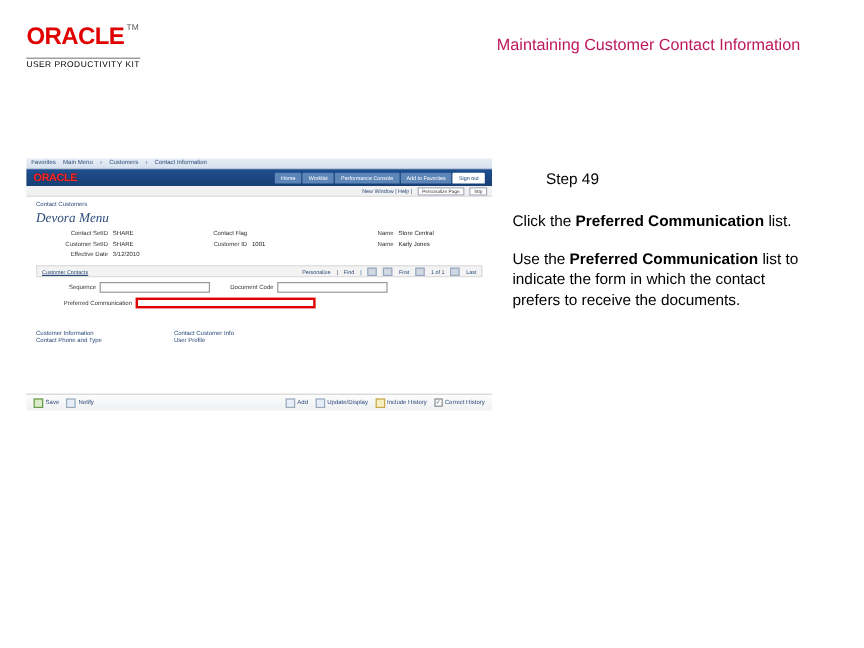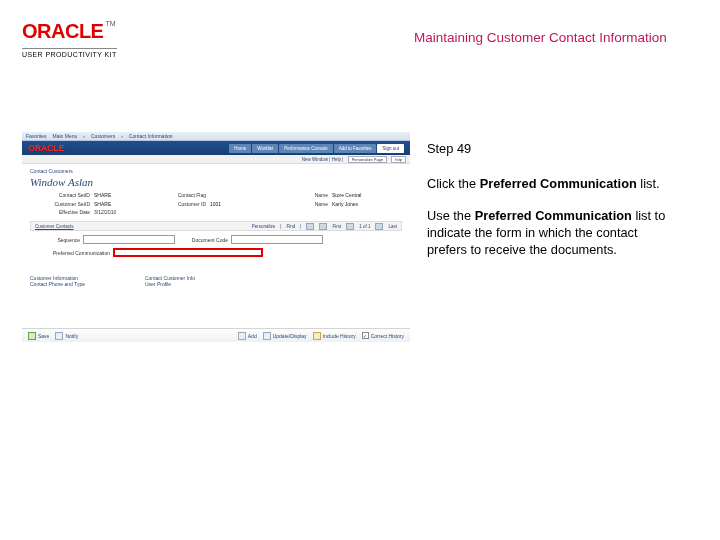--- a/index.html
+++ b/index.html
@@ -8,21 +8,21 @@
 
   
   .logo-area { position: absolute; left: 22px; top: 20px; width: 140px; }
   .oracle-logo { color: #e10000; font-weight: bold; font-size: 20px; letter-spacing: -0.5px; display: inline-block; }
   .tm { color:#555; font-size:7px; vertical-align: top; margin-left:2px;}
   .upk { font-size: 7px; letter-spacing: 0.4px; color: #000; margin-top:1px; border-top:1px solid #888; padding-top:2px; display:inline-block;}
   .title { position: absolute; left: 414px; top: 30px; font-size: 13.5px; color:#be185d; }
 
   
   .instr { position: absolute; left: 427px; top: 140px; width: 250px; font-size: 12.8px; line-height: 1.35; color:#000;}
-  .instr .step { margin-bottom: 18px; }
+  .instr .step { margin-bottom: 18px; margin-left: 28px; }
   .instr p { margin-bottom: 14px; }
 
   
   .shot { position: absolute; left: 22px; top: 132px; width: 388px; height: 210px; font-size: 6px; color:#333; background:#fff; }
   .shot .topstrip { height: 9px; background: linear-gradient(#e8eef6,#d7e1ee); border-bottom:1px solid #b8c5d6; display:flex; align-items:center; padding:0 4px; gap:6px; color:#2a4a7a; font-size:5px;}
   .shot .navbar { height: 14px; background: linear-gradient(#1f4f8f,#173f74); display:flex; align-items:center; justify-content:space-between; padding:0 6px; }
   .shot .navbar .o { color:#ff2a2a; font-weight:bold; font-size:9px; letter-spacing:-0.3px; text-shadow:0 0 1px #400;}
   .shot .navbar .tabs { display:flex; gap:1px; }
   .shot .navbar .tab { background:#5d85b8; color:#fff; font-size:4.5px; padding:2px 5px; border-radius:1px 1px 0 0;}
   .shot .navbar .tab.active { background:#fff; color:#173f74;}
@@ -100,21 +100,21 @@
     </div>
     <div class="subbar">
       <span>New Window</span> |
       <span>Help</span> |
       <span class="pill">Personalize Page</span>
       <span class="pill">http</span>
     </div>
 
     <div class="body">
       <div class="crumb">Contact Customers</div>
-      <div class="person">Window Aslan</div>
+      <div class="person">Devora Menu</div>
 
       <div class="detail-grid">
         <span class="lab">Contact SetID</span>
           <span class="val">SHARE</span>
         <span class="lab">Contact Flag</span>
           <span class="val"></span>
         <span class="lab redline">Name</span>
           <span class="val">Store Central</span>
 
         <span class="lab">Customer SetID</span>

